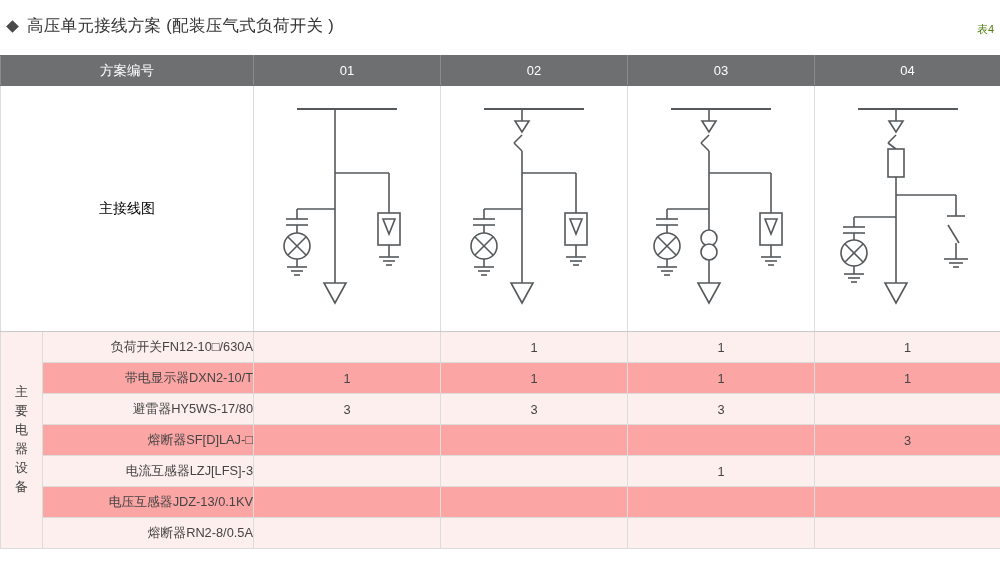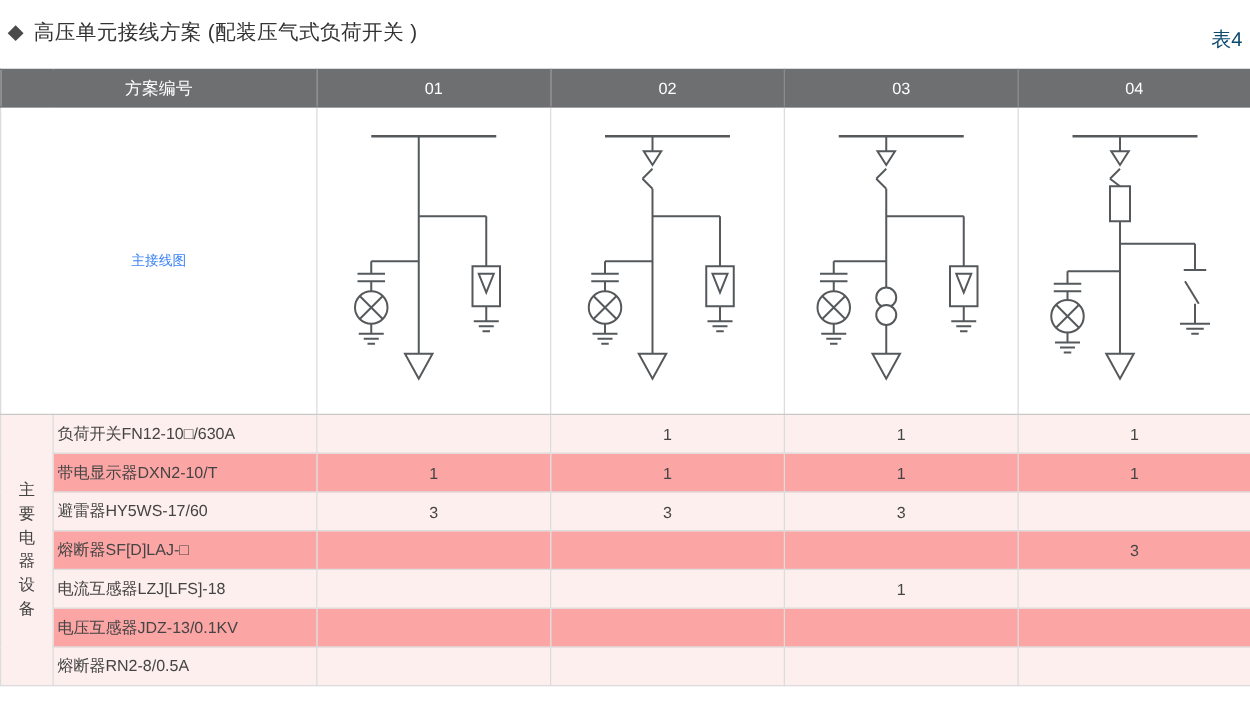--- a/index.html
+++ b/index.html
@@ -18,21 +18,21 @@
     display:flex;align-items:center;
   }
   .diamond{
     width:9px;height:9px;background:#4a4a4a;
     transform:rotate(45deg);
     margin-left:8px;margin-right:10px;flex:0 0 auto;
   }
   .title-text{font-size:16.5px;color:#333;letter-spacing:.3px;white-space:nowrap;}
   .table-no{
     position:absolute;right:6px;top:22px;
-    font-size:16px;color:#0c4a6e;
+    font-size:11px;color:#4d7c0f;
   }
 
   
   table.main{
     position:absolute;left:0;top:55px;
     width:1000px;border-collapse:collapse;table-layout:fixed;
     border-top:1px solid #b8b8b8;
   }
   table.main td,table.main th{
     border:1px solid #dcdcdc;
@@ -45,25 +45,25 @@
     font-size:13px;border-color:#8a8b8d;
     border-top:1px solid #6e6f71;border-bottom:1px solid #6e6f71;
   }
   tr.head td.scheme-label{font-size:13.5px;}
 
   
   tr.diagrams td{
     height:245px;vertical-align:middle;text-align:center;background:#fff;
     border-bottom:1px solid #c9c9c9;
   }
-  td.diagram-label{font-size:11px;color:#3b82f6;}
+  td.diagram-label{font-size:14px;color:#000000;}
 
   
   tr.spec td{height:30px;font-size:12.8px;color:#444;vertical-align:middle;}
-  tr.spec td.name{padding-left:3px;text-align:left;white-space:nowrap;}
+  tr.spec td.name{padding-left:3px;text-align:right;white-space:nowrap;}
   tr.spec td.qty{text-align:center;}
   tr.odd td{background:#fcefed;}
   tr.even td{background:#fca5a5;}
 
   td.vert-head{
     background:#ffffff;text-align:center;vertical-align:middle;
     border-right:1px solid #dcdcdc;
   }
   .vert-text{
     font-size:13px;color:#444;line-height:1.45;
@@ -272,37 +272,37 @@
 
     <tr class="spec even">
       <td class="name">带电显示器DXN2-10/T</td>
       <td class="qty">1</td>
       <td class="qty">1</td>
       <td class="qty">1</td>
       <td class="qty">1</td>
     </tr>
 
     <tr class="spec odd">
-      <td class="name">避雷器HY5WS-17/60</td>
+      <td class="name">避雷器HY5WS-17/80</td>
       <td class="qty">3</td>
       <td class="qty">3</td>
       <td class="qty">3</td>
       <td class="qty"></td>
     </tr>
 
     <tr class="spec even">
       <td class="name">熔断器SF[D]LAJ-□</td>
       <td class="qty"></td>
       <td class="qty"></td>
       <td class="qty"></td>
       <td class="qty">3</td>
     </tr>
 
     <tr class="spec odd">
-      <td class="name">电流互感器LZJ[LFS]-18</td>
+      <td class="name">电流互感器LZJ[LFS]-3</td>
       <td class="qty"></td>
       <td class="qty"></td>
       <td class="qty">1</td>
       <td class="qty"></td>
     </tr>
 
     <tr class="spec even">
       <td class="name">电压互感器JDZ-13/0.1KV</td>
       <td class="qty"></td>
       <td class="qty"></td>

